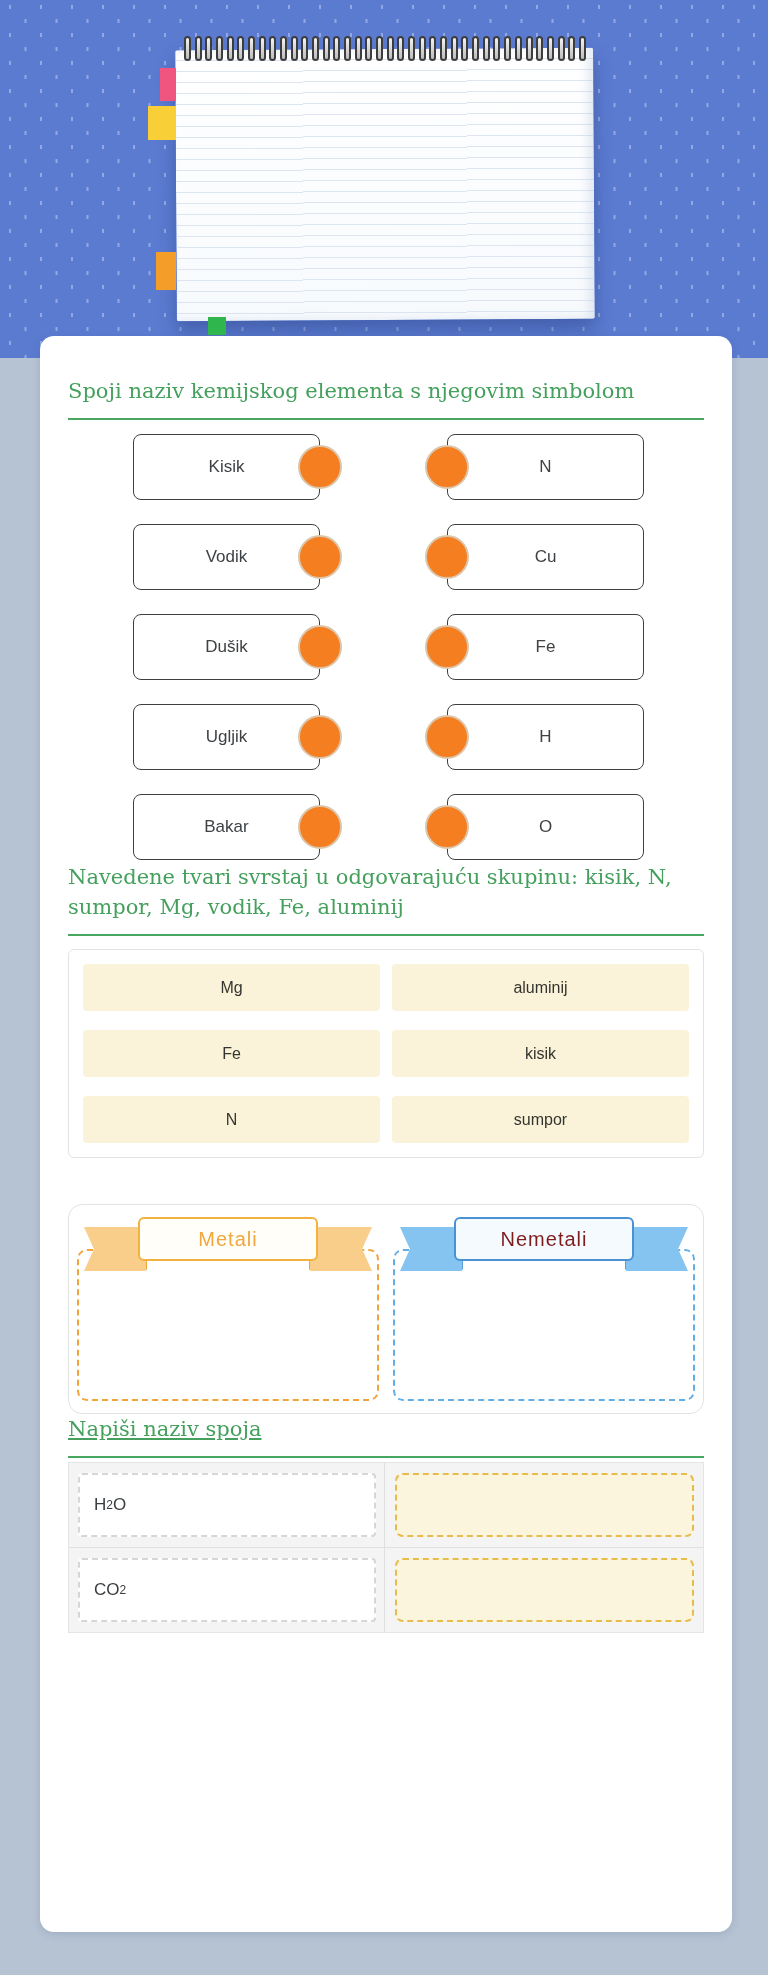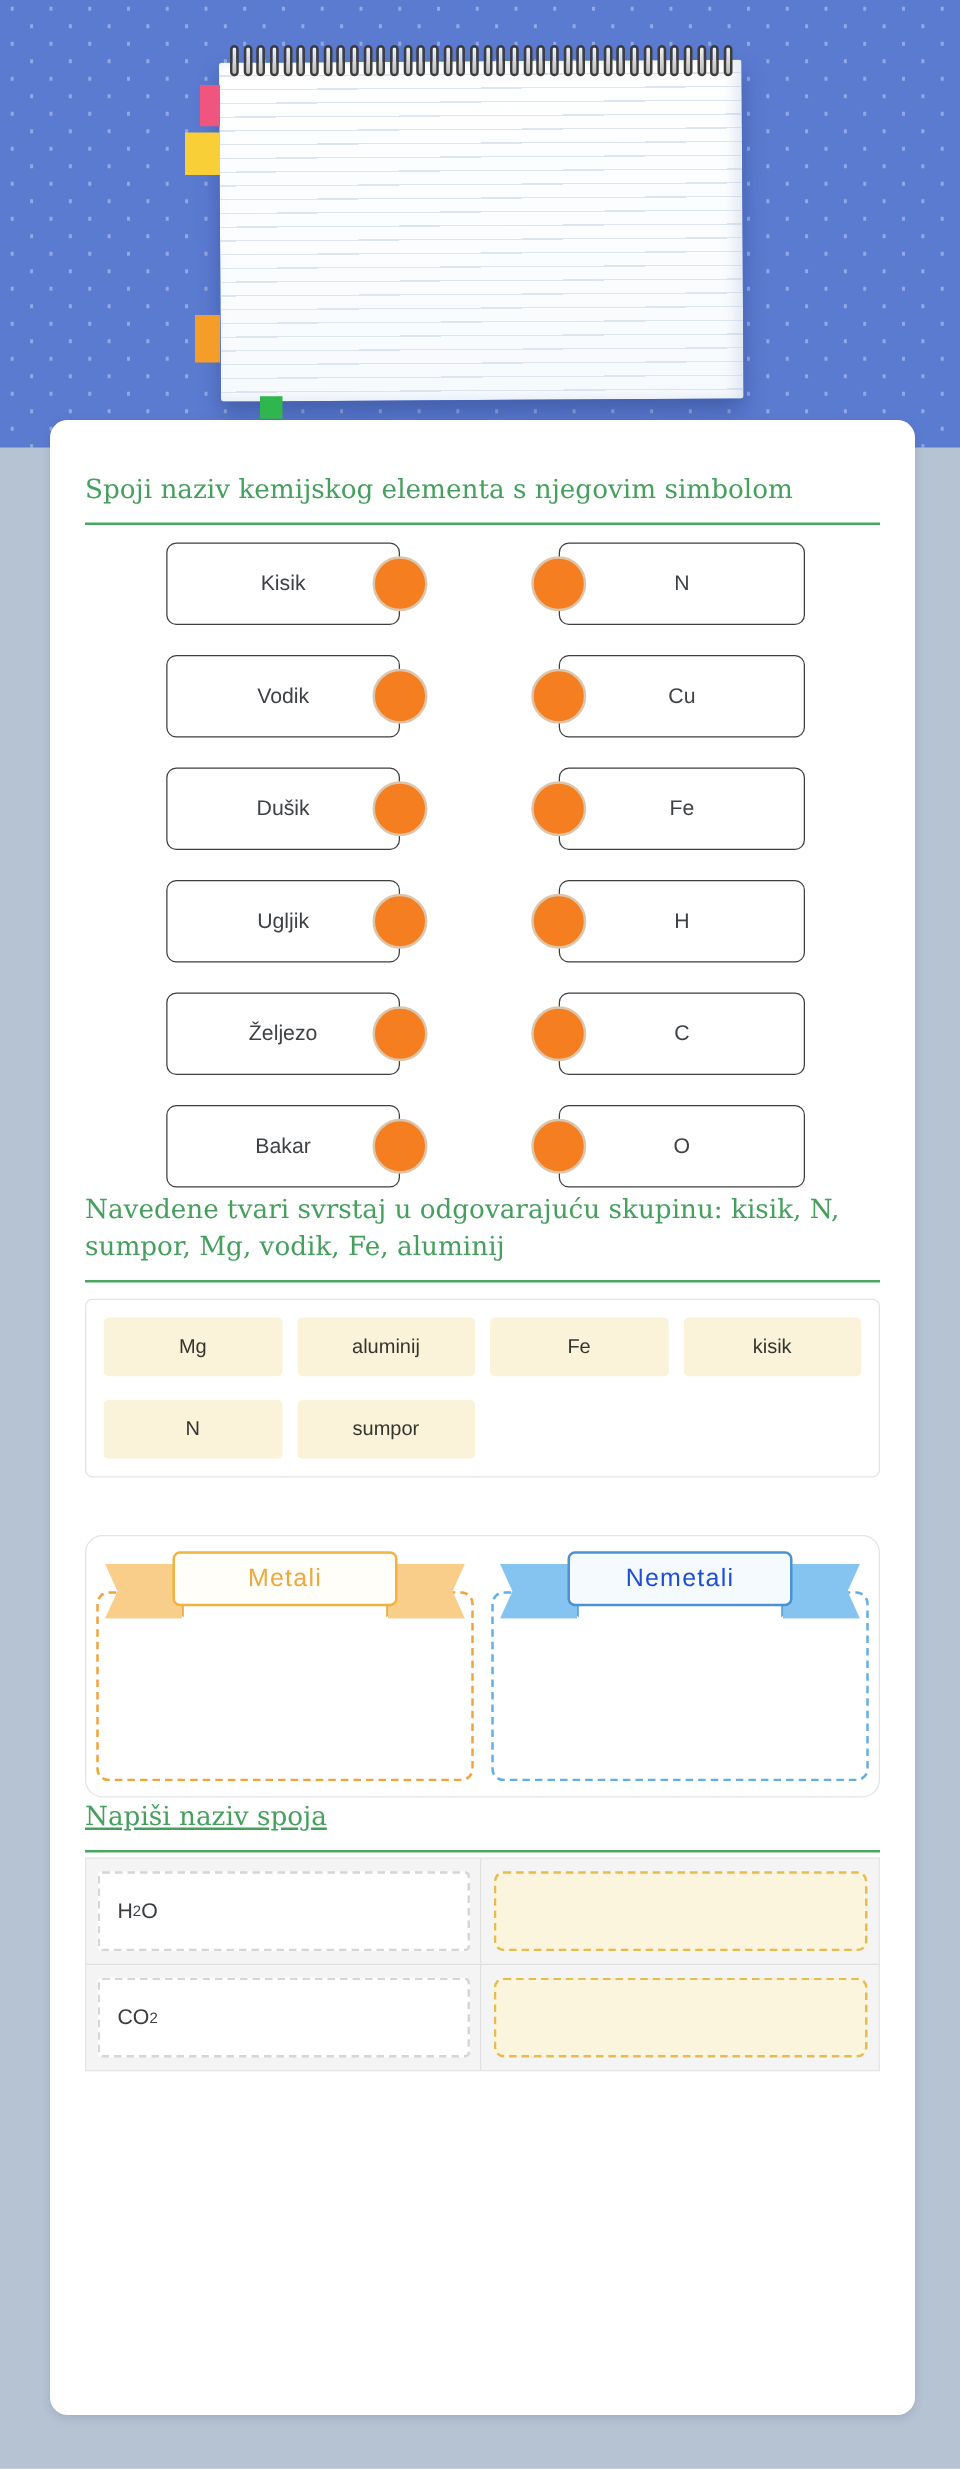--- a/index.html
+++ b/index.html
@@ -78,21 +78,21 @@
   .dot{
     position:absolute;top:50%;transform:translateY(-50%);
     width:40px;height:40px;border-radius:50%;
     background:#f57e20;border:2px solid #dcc6ab;box-sizing:content-box;z-index:2;
   }
   .m-left  .dot{right:-23px;}
   .m-right .dot{left:-23px;}
   
   .chips-wrap{
     margin-top:13px;border:1px solid #e3e3e3;border-radius:6px;background:#fff;
-    padding:14px;display:grid;grid-template-columns:1fr 1fr 1fr 1fr;gap:19px 12px;
+    padding:14px;display:grid;grid-template-columns:1fr 1fr;gap:19px 12px;
   }
   .chip{
     height:47px;background:#faf3da;border-radius:4px;
     display:flex;align-items:center;justify-content:center;
     font-size:16px;color:#35352f;cursor:grab;
   }
   .groups-wrap{
     margin-top:46px;height:210px;box-sizing:border-box;
     border:1px solid #e3e3e3;border-radius:14px;background:#fff;position:relative;
   }
@@ -110,21 +110,21 @@
     border:2px solid #f2b23f;border-radius:6px;background:#fffef8;
     display:flex;align-items:center;justify-content:center;
     font-size:20px;letter-spacing:1px;color:#f0a73d;padding:0 18px;
   }
   .wing{position:absolute;top:10px;width:62px;height:44px;background:#f9cd8a;z-index:1;}
   .wing.l{left:-54px; clip-path:polygon(100% 0,0 0,16% 50%,0 100%,100% 100%);}
   .wing.r{right:-54px;clip-path:polygon(0 0,100% 0,84% 50%,100% 100%,0 100%);}
   .fold{position:absolute;width:0;height:0;z-index:0;top:42px;}
   .fold.l{left:-2px; border-top:11px solid #e8a63b;border-left:11px solid transparent;}
   .fold.r{right:-2px;border-top:11px solid #e8a63b;border-right:11px solid transparent;}
-  .group.nemetali .ribbon-box{border-color:#4b92d4;color:#1d4ed8;background:#f5faff;}
+  .group.nemetali .ribbon-box{border-color:#4b92d4;color:#7f1d1d;background:#f5faff;}
   .group.nemetali .wing{background:#85c3f0;}
   .group.nemetali .fold.l{border-top-color:#5a9fd8;}
   .group.nemetali .fold.r{border-top-color:#5a9fd8;}
   
   .cmp-table{
     margin-top:4px;border:1px solid #e5e5e5;background:#f4f4f4;
   }
   .cmp-row{display:grid;grid-template-columns:316px 1fr;border-top:1px solid #e0e0e0;}
   .cmp-row:first-child{border-top:none;}
   .cmp-cell{position:relative;}
@@ -235,30 +235,20 @@
         <span>Ugljik</span>
         <span class="dot"></span>
       </div>
       <div class="m-box m-right">
         <span class="dot"></span>
         <span>H</span>
       </div>
     </div>
     <div class="match-row">
       <div class="m-box m-left">
-        <span>Željezo</span>
-        <span class="dot"></span>
-      </div>
-      <div class="m-box m-right">
-        <span class="dot"></span>
-        <span>C</span>
-      </div>
-    </div>
-    <div class="match-row">
-      <div class="m-box m-left">
         <span>Bakar</span>
         <span class="dot"></span>
       </div>
       <div class="m-box m-right">
         <span class="dot"></span>
         <span>O</span>
       </div>
     </div>
   </div>
 

